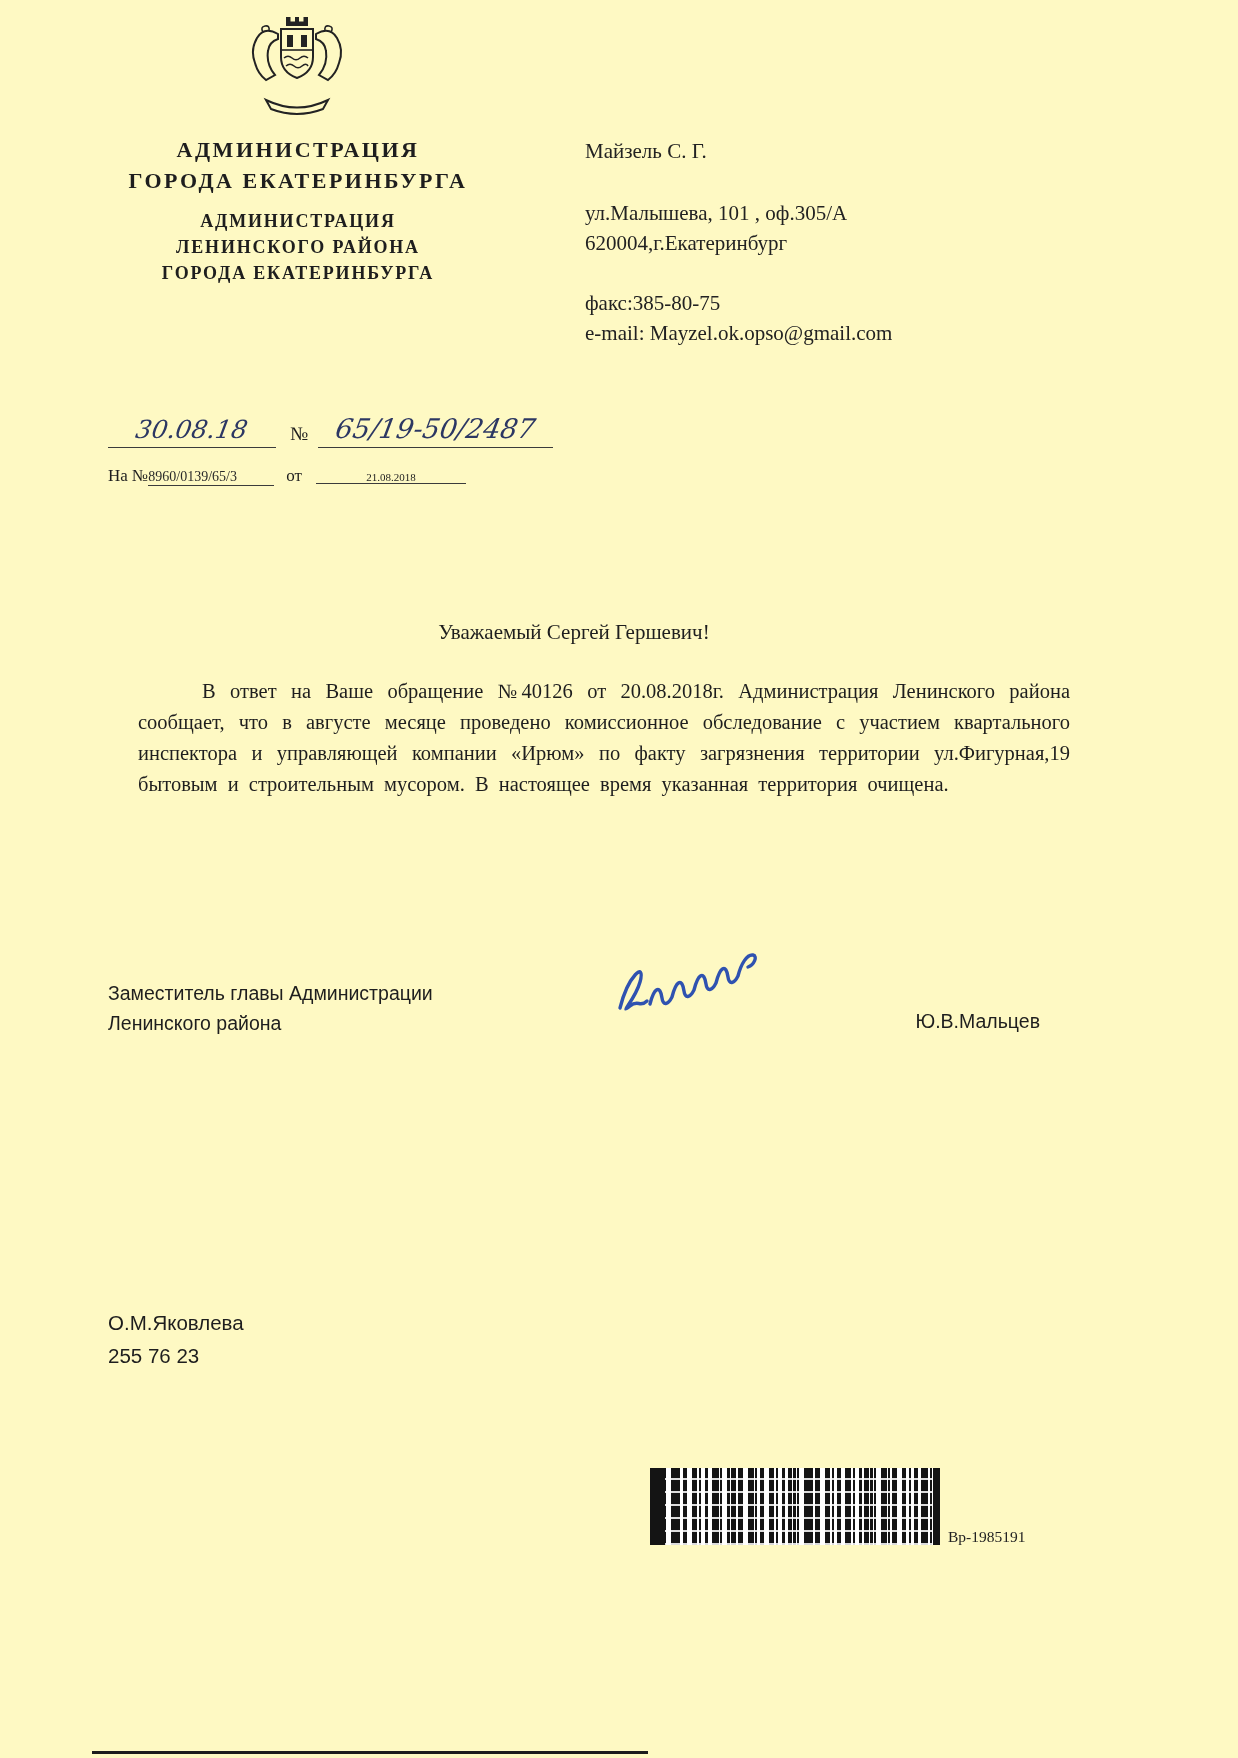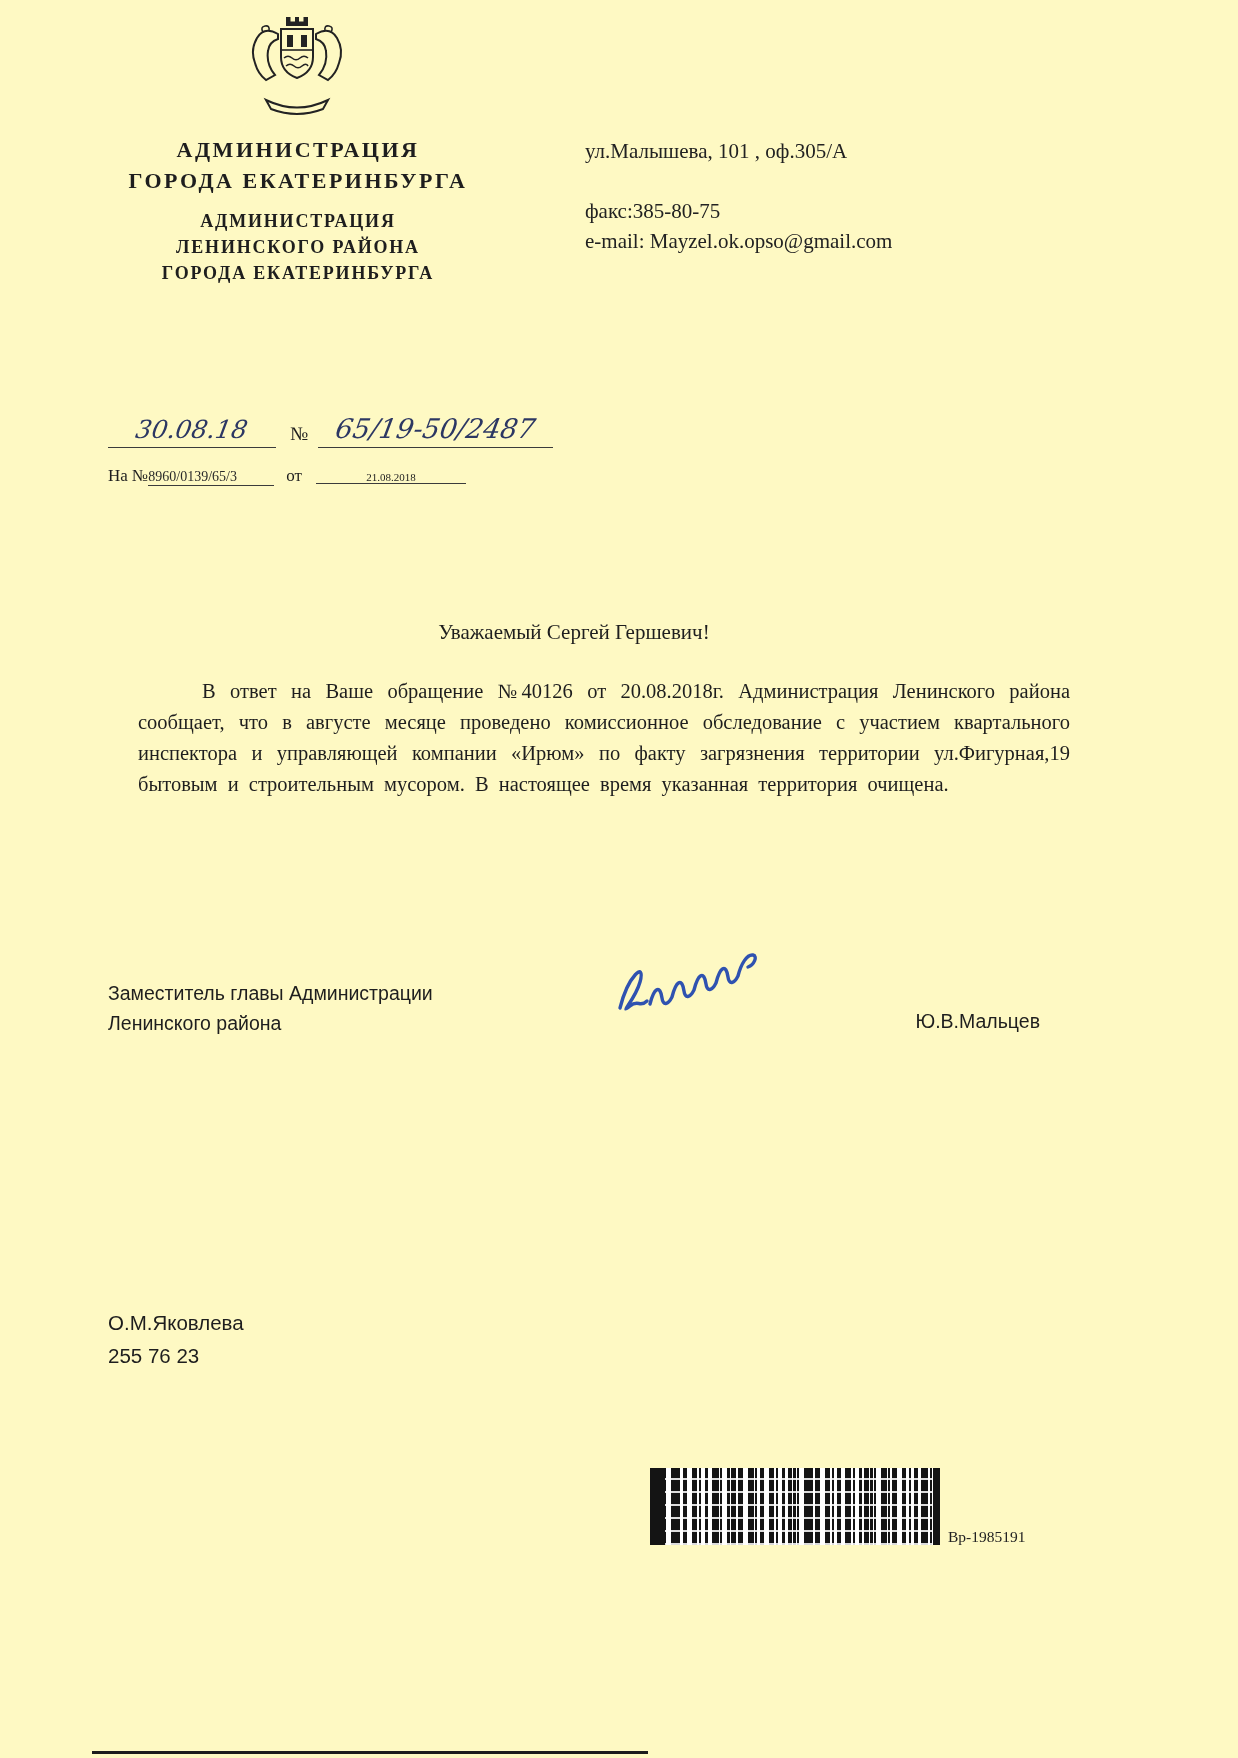--- a/index.html
+++ b/index.html
@@ -113,21 +113,23 @@
       <div>ГОРОДА ЕКАТЕРИНБУРГА</div>
     </div>
     <div class="org-district">
       <div>АДМИНИСТРАЦИЯ</div>
       <div>ЛЕНИНСКОГО РАЙОНА</div>
       <div>ГОРОДА ЕКАТЕРИНБУРГА</div>
     </div>
   </div>
 
   <div class="recipient">
+    <div class="r-name">Майзель С. Г.</div>
     <div class="r-addr1">ул.Малышева, 101 , оф.305/А</div>
+    <div class="r-addr2">620004,г.Екатеринбург</div>
     <div class="r-fax">факс:385-80-75</div>
     <div class="r-email">e-mail: Mayzel.ok.opso@gmail.com</div>
   </div>
 
   <div class="ref">
     <div class="ref-row1">
       <span class="ref-date"><span class="hand">30.08.18</span></span>
       <span class="ref-no-label">№</span>
       <span class="ref-number"><span class="hand">65/19-50/2487</span></span>
     </div>

